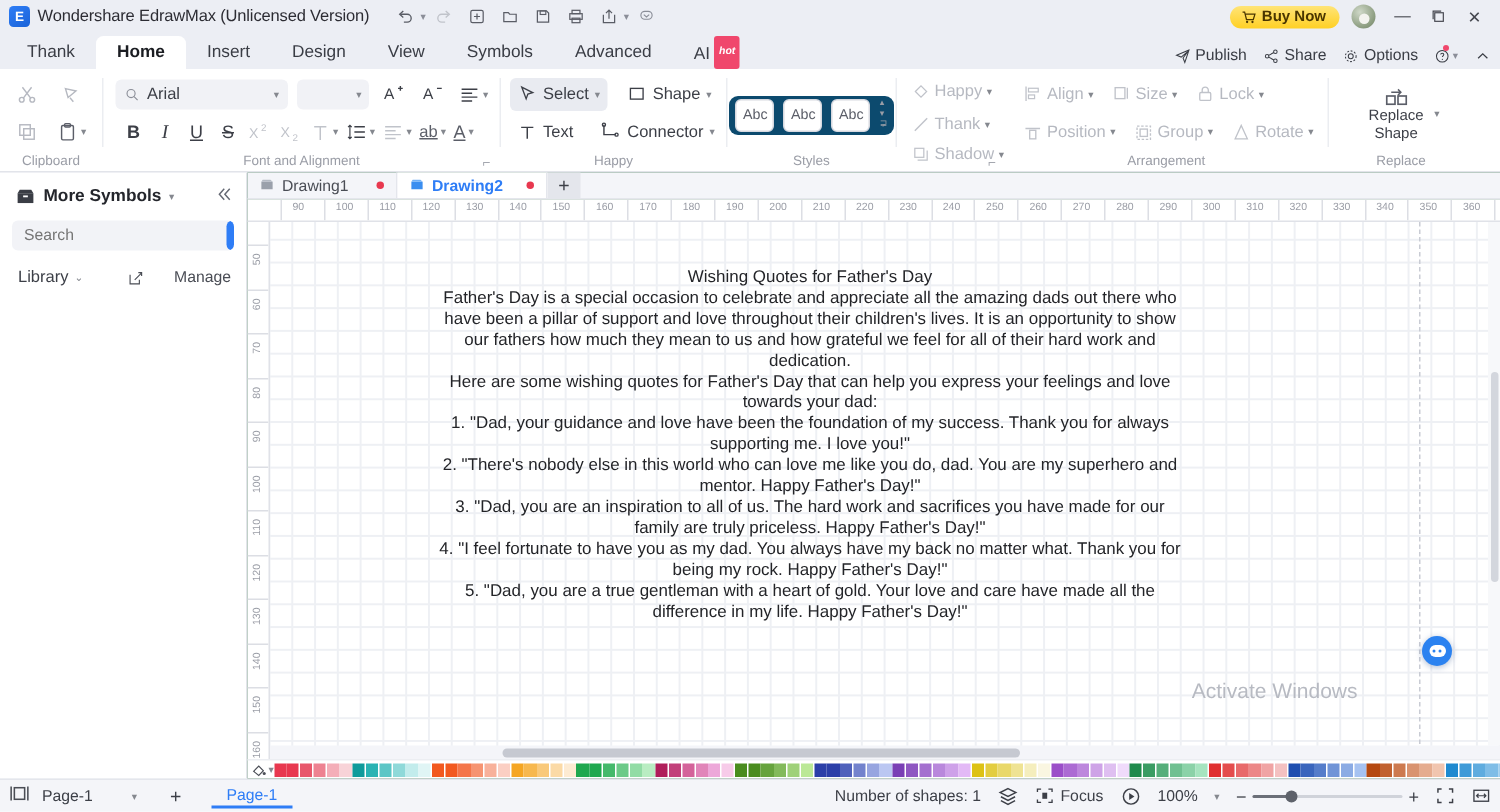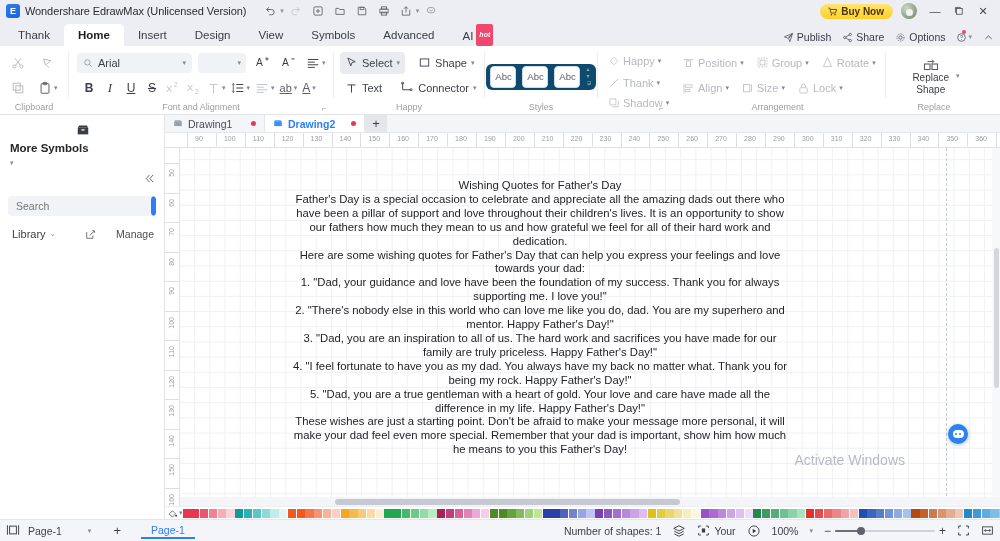--- a/index.html
+++ b/index.html
@@ -117,21 +117,21 @@
   }
 
   
   .body{ flex:1; display:flex; min-height:0; }
 
   
   .sidebar{
     width:165px; background:#fff; border-right:1px solid #e2e4ea; display:flex; flex-direction:column;
     flex:0 0 165px;
   }
-  .sb-head{ display:flex; padding:8px 8px 6px 10px; gap:5px;flex-direction:column;}
+  .sb-head{ display:flex; align-items:center; padding:8px 8px 6px 10px; gap:5px;}
   .sb-title{ font-size:11.5px; font-weight:bold; color:#24262c;}
   .sb-collapse{ margin-left:auto; color:#646873; font-size:12px;}
   .searchrow{ margin:2px 8px 0 8px; display:flex; align-items:center; background:#f2f3f7; border-radius:4px; height:20px; overflow:hidden;}
   .searchrow input{ flex:1; border:0;background:transparent;outline:none;font-size:10.5px;padding-left:8px;color:#3c3f47;font-family:inherit;}
   .searchbtn{ background:#2e7df6;color:#fff;font-size:10px;height:20px;padding:0 10px;display:flex;align-items:center;border-radius:4px;}
   .libraryrow{ display:flex;align-items:center;padding:12px 10px 4px 12px; font-size:11px; color:#3c3f47;}
   .manage{margin-left:auto;display:flex;align-items:center;gap:20px;font-size:10.5px;color:#4a4d55;}
   .mylib{ display:flex;align-items:center;padding:6px 8px 0 8px;font-size:11px;color:#3c3f47;gap:4px;}
   .mylib .acts{margin-left:auto;display:flex;gap:7px;color:#6d7078;font-size:11px;}
   .tri{font-size:7px;color:#8b8e98;}
@@ -597,20 +597,53 @@
         </div>
       </div>
       <div class="dlg">⌐</div>
     </div>
 
     <div class="rgroup" style="width:215px">
       <div class="rgrow" style="padding-left:12px;gap:12px">
         <div class="ritem dim" style="padding:0;gap:3px">
           <span class="ico">
               <svg width="13" height="13" viewBox="0 0 16 16">
+                <path d="M2.5 2v12" stroke="#c0c3ca" stroke-width="1.1"></path>
+                <rect x="4.5" y="3.5" width="8" height="3" fill="none" stroke="#c0c3ca" stroke-width="1"></rect>
+                <rect x="4.5" y="9" width="5" height="3" fill="none" stroke="#c0c3ca" stroke-width="1"></rect>
+              </svg>
+            </span>
+          <span>Align</span>
+            <span class="drop">▾</span>
+        </div>
+        <div class="ritem dim" style="padding:0;gap:3px">
+          <span class="ico">
+              <svg width="13" height="13" viewBox="0 0 16 16">
+                <rect x="3" y="3" width="8" height="9" fill="none" stroke="#c0c3ca" stroke-width="1.1"></rect>
+                <path d="M13 3v9" stroke="#c0c3ca" stroke-width="1.1"></path>
+              </svg>
+            </span>
+          <span>Size</span>
+            <span class="drop">▾</span>
+        </div>
+        <div class="ritem dim" style="padding:0;gap:3px">
+          <span class="ico">
+              <svg width="13" height="13" viewBox="0 0 16 16">
+                <rect x="3.5" y="7" width="9" height="6.5" rx="1" fill="none" stroke="#c0c3ca" stroke-width="1.1"></rect>
+                <path d="M5.5 7V5a2.5 2.5 0 015 0v2" fill="none" stroke="#c0c3ca" stroke-width="1.1"></path>
+              </svg>
+            </span>
+          <span>Lock</span>
+            <span class="drop">▾</span>
+        </div>
+      </div>
+      <div class="rgrow" style="padding-left:12px;gap:12px">
+        <div class="ritem dim" style="padding:0;gap:3px">
+          <span class="ico">
+              <svg width="13" height="13" viewBox="0 0 16 16">
                 <path d="M2 4.5h12" stroke="#c0c3ca" stroke-width="1.1"></path>
                 <rect x="5.5" y="6" width="5" height="7" fill="none" stroke="#c0c3ca" stroke-width="1.1"></rect>
               </svg>
             </span>
           <span>Position</span>
             <span class="drop">▾</span>
         </div>
         <div class="ritem dim" style="padding:0;gap:3px">
           <span class="ico">
               <svg width="13" height="13" viewBox="0 0 16 16">
@@ -621,53 +654,20 @@
           <span>Group</span>
             <span class="drop">▾</span>
         </div>
         <div class="ritem dim" style="padding:0;gap:3px">
           <span class="ico">
               <svg width="13" height="13" viewBox="0 0 16 16">
                 <path d="M8 2l5 11H3z" fill="none" stroke="#c0c3ca" stroke-width="1.1"></path>
               </svg>
             </span>
           <span>Rotate</span>
-            <span class="drop">▾</span>
-        </div>
-      </div>
-      <div class="rgrow" style="padding-left:12px;gap:12px">
-        <div class="ritem dim" style="padding:0;gap:3px">
-          <span class="ico">
-              <svg width="13" height="13" viewBox="0 0 16 16">
-                <path d="M2.5 2v12" stroke="#c0c3ca" stroke-width="1.1"></path>
-                <rect x="4.5" y="3.5" width="8" height="3" fill="none" stroke="#c0c3ca" stroke-width="1"></rect>
-                <rect x="4.5" y="9" width="5" height="3" fill="none" stroke="#c0c3ca" stroke-width="1"></rect>
-              </svg>
-            </span>
-          <span>Align</span>
-            <span class="drop">▾</span>
-        </div>
-        <div class="ritem dim" style="padding:0;gap:3px">
-          <span class="ico">
-              <svg width="13" height="13" viewBox="0 0 16 16">
-                <rect x="3" y="3" width="8" height="9" fill="none" stroke="#c0c3ca" stroke-width="1.1"></rect>
-                <path d="M13 3v9" stroke="#c0c3ca" stroke-width="1.1"></path>
-              </svg>
-            </span>
-          <span>Size</span>
-            <span class="drop">▾</span>
-        </div>
-        <div class="ritem dim" style="padding:0;gap:3px">
-          <span class="ico">
-              <svg width="13" height="13" viewBox="0 0 16 16">
-                <rect x="3.5" y="7" width="9" height="6.5" rx="1" fill="none" stroke="#c0c3ca" stroke-width="1.1"></rect>
-                <path d="M5.5 7V5a2.5 2.5 0 015 0v2" fill="none" stroke="#c0c3ca" stroke-width="1.1"></path>
-              </svg>
-            </span>
-          <span>Lock</span>
             <span class="drop">▾</span>
         </div>
       </div>
       <div class="glabel">Arrangement</div>
     </div>
 
     <div class="sep"></div>
 
     <div class="rgroup" style="width:96px">
       <div style="flex:1;display:flex;align-items:center;justify-content:center;gap:3px;">
@@ -843,21 +843,20 @@
           <div class="page"></div>
           <div class="doc">
             <p>Wishing Quotes for Father's Day</p>
             <p>Father's Day is a special occasion to celebrate and appreciate all the amazing dads out there who have been a pillar of support and love throughout their children's lives. It is an opportunity to show our fathers how much they mean to us and how grateful we feel for all of their hard work and dedication.</p>
             <p>Here are some wishing quotes for Father's Day that can help you express your feelings and love towards your dad:</p>
             <p class="item">1. "Dad, your guidance and love have been the foundation of my success. Thank you for always supporting me. I love you!"</p>
             <p class="item">2. "There's nobody else in this world who can love me like you do, dad. You are my superhero and mentor. Happy Father's Day!"</p>
             <p class="item">3. "Dad, you are an inspiration to all of us. The hard work and sacrifices you have made for our family are truly priceless. Happy Father's Day!"</p>
             <p class="item">4. "I feel fortunate to have you as my dad. You always have my back no matter what. Thank you for being my rock. Happy Father's Day!"</p>
             <p class="item">5. "Dad, you are a true gentleman with a heart of gold. Your love and care have made all the difference in my life. Happy Father's Day!"</p>
-            <p>These wishes are just a starting point. Don't be afraid to make your message more personal, it will make your dad feel even more special. Remember that your dad is important, show him how much he means to you this Father's Day!</p>
           </div>
           <div class="watermark">Activate Windows</div>
           <div class="floatbtn">
             <div class="face">
                 <i></i>
                 <i></i>
               </div>
           </div>
           <div class="vscroll">
               <div class="thumb"></div>
@@ -999,21 +998,21 @@
             <path d="M2.6 11.2L8 14l5.4-2.8" fill="none" stroke="#3c3f47" stroke-width="1.1"></path>
           </svg>
       </span>
       <span class="ic" style="gap:4px">
         <span class="ic">
             <svg width="13" height="13" viewBox="0 0 16 16">
               <path d="M2 5V2.5h3M11 2.5h3V5M14 11v2.5h-3M5 13.5H2V11" fill="none" stroke="#3c3f47" stroke-width="1.1"></path>
               <rect x="6" y="5.5" width="4" height="5" fill="#3c3f47"></rect>
             </svg>
           </span>
-        <span>Your</span>
+        <span>Focus</span>
       </span>
       <span class="ic">
         <svg width="14" height="14" viewBox="0 0 16 16">
             <circle cx="8" cy="8" r="5.8" fill="none" stroke="#3c3f47" stroke-width="1.1"></circle>
             <path d="M6.6 5.4l4 2.6-4 2.6z" fill="#3c3f47"></path>
           </svg>
       </span>
       <span>100%</span>
       <span class="drop">▾</span>
       <span class="zoomslider">

